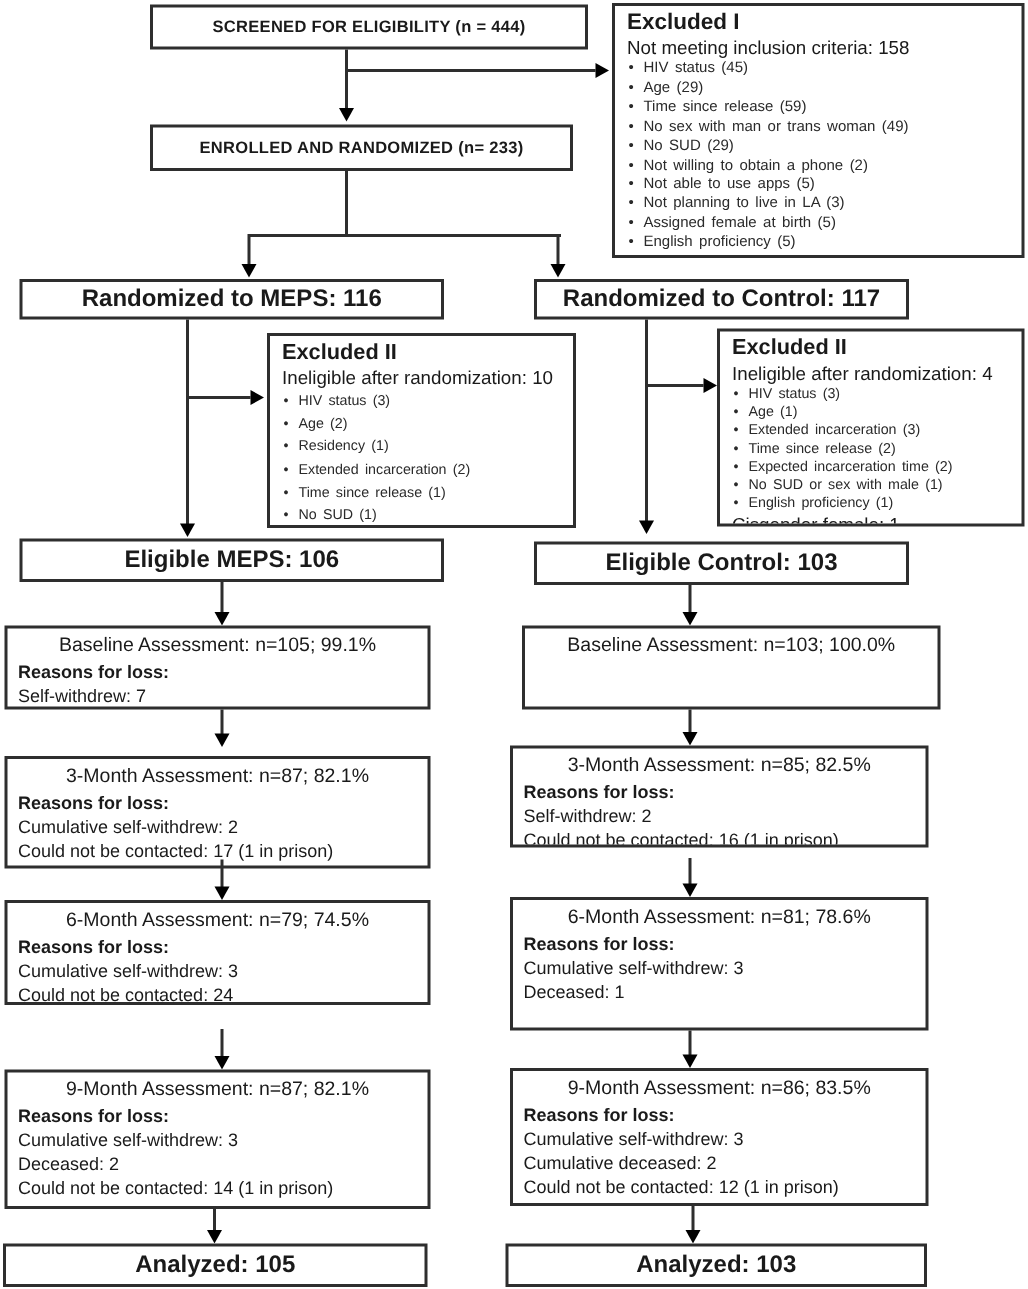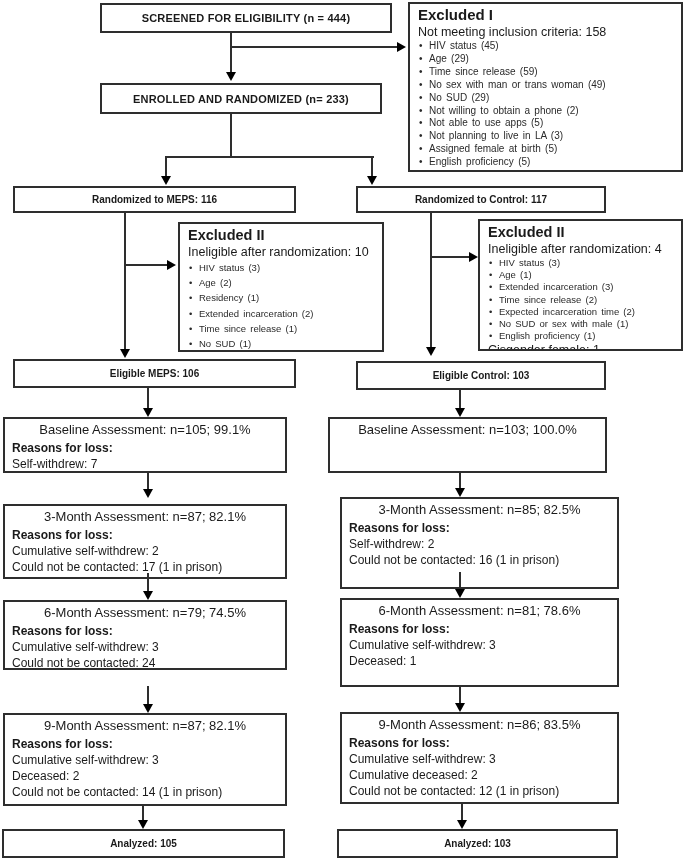--- a/index.html
+++ b/index.html
@@ -7,21 +7,21 @@
     position:relative; width:685px; height:859px; background:#fff;
     font-family:"Liberation Sans","DejaVu Sans",sans-serif; color:#1a1a1a;
     overflow:hidden;
   }
   .box {
     position:absolute; background:#fff; border:2px solid #2e2e2e;
     box-sizing:border-box; overflow:hidden;
   }
   .center-box { display:flex; align-items:center; justify-content:center; text-align:center; }
   .hdr-sm { font-weight:bold; font-size:11px; letter-spacing:0.2px;text-align:right; }
-  .hdr-md { font-weight:bold; font-size:10px; }
+  .hdr-md { font-weight:bold; font-size:16px; }
   .excl { padding:2px 8px 2px 8px; }
   .excl-title { font-weight:bold; font-size:15px; line-height:18px; }
   .excl-sub  { font-size:12.5px; line-height:16px; }
   .excl-item { position:relative; padding-left:11px; color:#2a2a2a; word-spacing:1.5px; }
   .excl-item::before { content:"\2022"; position:absolute; left:1px; }
   .excl1 .excl-item { font-size:10px;  line-height:12.9px; }
   .excl2L .excl-item { font-size:9.5px; line-height:15.2px; }
   .excl2R .excl-item { font-size:9.5px; line-height:12.2px; }
   .excl-footer { font-size:12.5px; line-height:14px; margin-top:1px; }
   .assess { padding:1px 7px; }
@@ -128,36 +128,36 @@
   <div class="vline" style="left:147px;top:388px;height:21px"></div>
   <div class="arr-d" style="left:143px;top:408px"></div>
   <div class="vline" style="left:459px;top:390px;height:19px"></div>
   <div class="arr-d" style="left:455px;top:408px"></div>
 
   <div class="box assess" style="left:3px;top:417px;width:284px;height:56px">
     <div class="assess-title">Baseline Assessment: n=105; 99.1%</div>
     <div class="reasons-label">Reasons for loss:</div>
     <div class="reason">Self-withdrew: 7</div>
   </div>
-  <div class="box assess" style="left:328px;top:417px;width:279px;height:56px">
+  <div class="box assess" style="left:348px;top:417px;width:279px;height:56px">
     <div class="assess-title">Baseline Assessment: n=103; 100.0%</div>
   </div>
 
   <div class="vline" style="left:147px;top:473px;height:17px"></div>
   <div class="arr-d" style="left:143px;top:489px"></div>
   <div class="vline" style="left:459px;top:473px;height:16px"></div>
   <div class="arr-d" style="left:455px;top:488px"></div>
 
   <div class="box assess" style="left:3px;top:504px;width:284px;height:75px">
     <div class="assess-title">3-Month Assessment: n=87; 82.1%</div>
     <div class="reasons-label">Reasons for loss:</div>
     <div class="reason">Cumulative self-withdrew: 2</div>
     <div class="reason">Could not be contacted: 17 (1 in prison)</div>
   </div>
-  <div class="box assess" style="left:340px;top:497px;width:279px;height:92px">
+  <div class="box assess" style="left:340px;top:497px;width:279px;height:68px">
     <div class="assess-title">3-Month Assessment: n=85; 82.5%</div>
     <div class="reasons-label">Reasons for loss:</div>
     <div class="reason">Self-withdrew: 2</div>
     <div class="reason">Could not be contacted: 16 (1 in prison)</div>
   </div>
 
   <div class="vline" style="left:147px;top:573px;height:19px"></div>
   <div class="arr-d" style="left:143px;top:591px"></div>
   <div class="vline" style="left:459px;top:572px;height:18px"></div>
   <div class="arr-d" style="left:455px;top:589px"></div>

